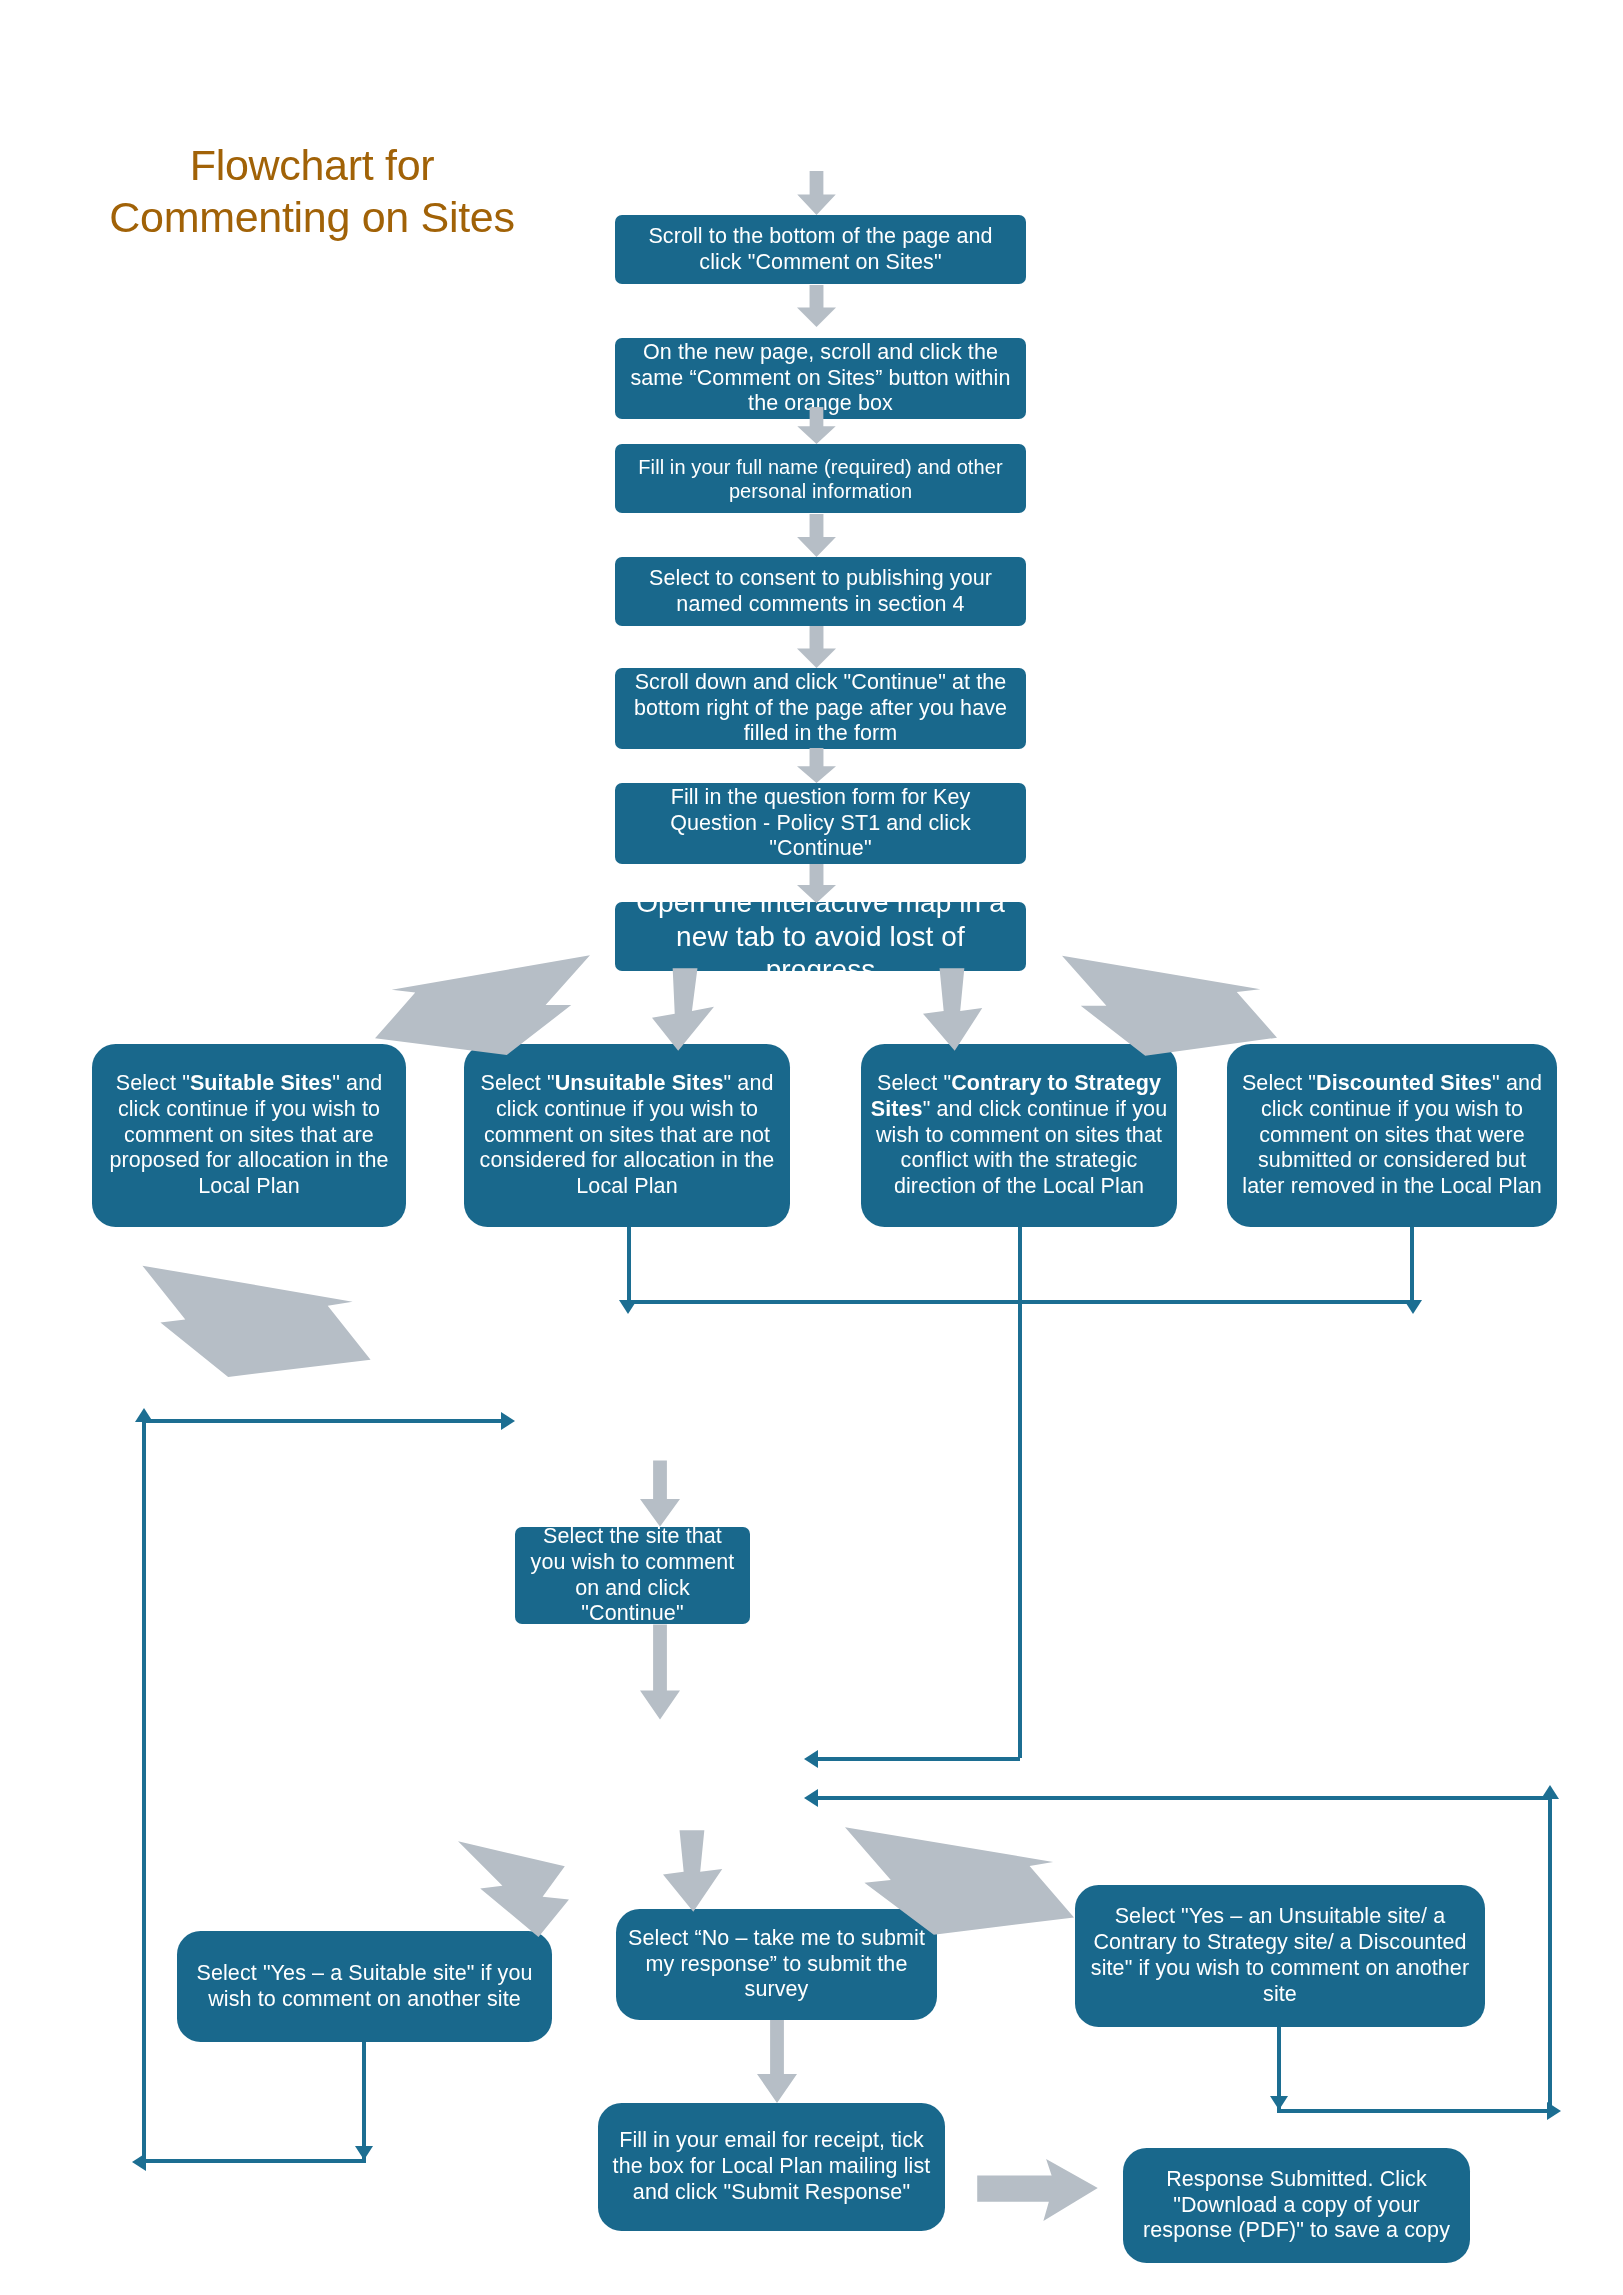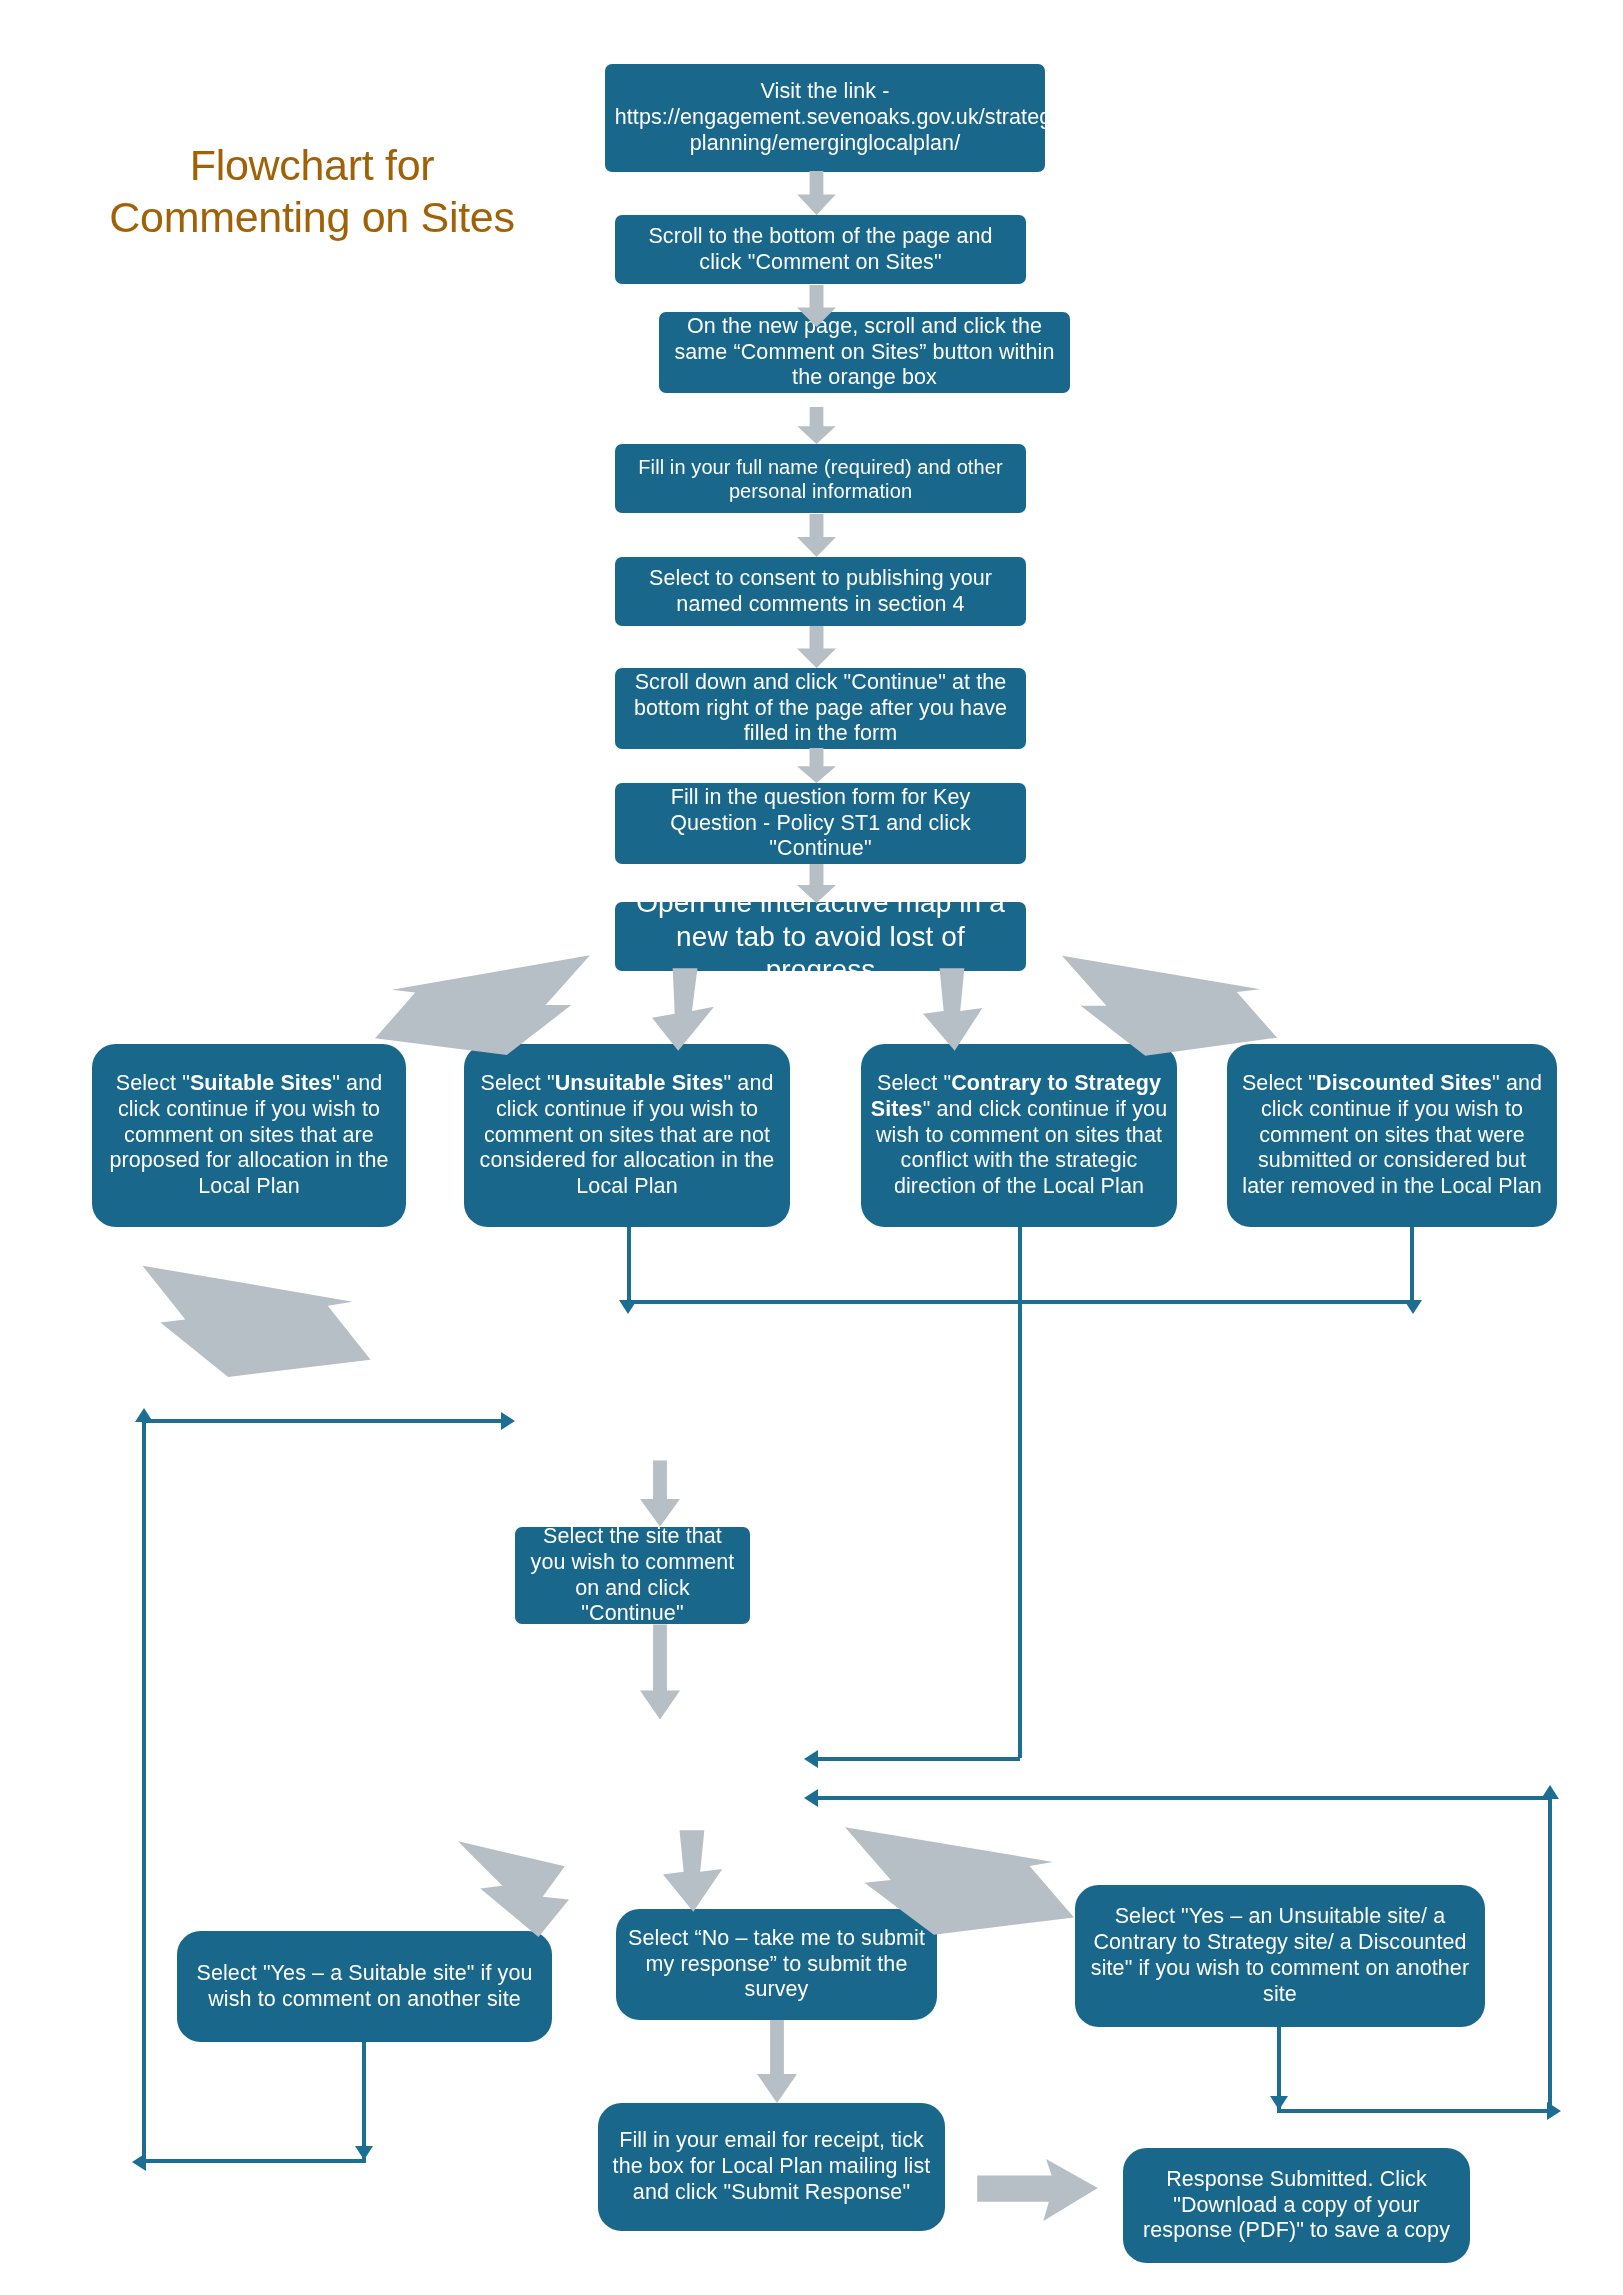--- a/index.html
+++ b/index.html
@@ -56,29 +56,26 @@
 </head>
 <body>
 
 <div id="canvas">
 
   <div class="title" style="left:97px; top:139px; width:430px;">
     <div>Flowchart for</div>
     <div>Commenting on Sites</div>
   </div>
 
-  <div class="node sq" style="left:605px; top:64px; width:440px; height:108px; font-size:21.5px;">
-    <span class="txt">Visit the link - https://engagement.sevenoaks.gov.uk/strategic-planning/emerginglocalplan/</span>
-  </div>
 
   <div class="node sq" style="left:615px; top:215px; width:411px; height:69px; font-size:21.5px;">
     <span class="txt">Scroll to the bottom of the page and click "Comment on Sites"</span>
   </div>
 
-  <div class="node sq" style="left:615px; top:312px; width:411px; height:81px; font-size:21.5px;margin-left:44px;">
+  <div class="node sq" style="left:615px; top:338px; width:411px; height:81px; font-size:21.5px;">
     <span class="txt">On the new page, scroll and click the same “Comment on Sites” button within the orange box</span>
   </div>
 
   <div class="node sq" style="left:615px; top:444px; width:411px; height:69px; font-size:20px;">
     <span class="txt">Fill in your full name (required) and other personal information</span>
   </div>
 
   <div class="node sq" style="left:615px; top:557px; width:411px; height:69px; font-size:21.5px;">
     <span class="txt">Select to consent to publishing your named comments in section 4</span>
   </div>

